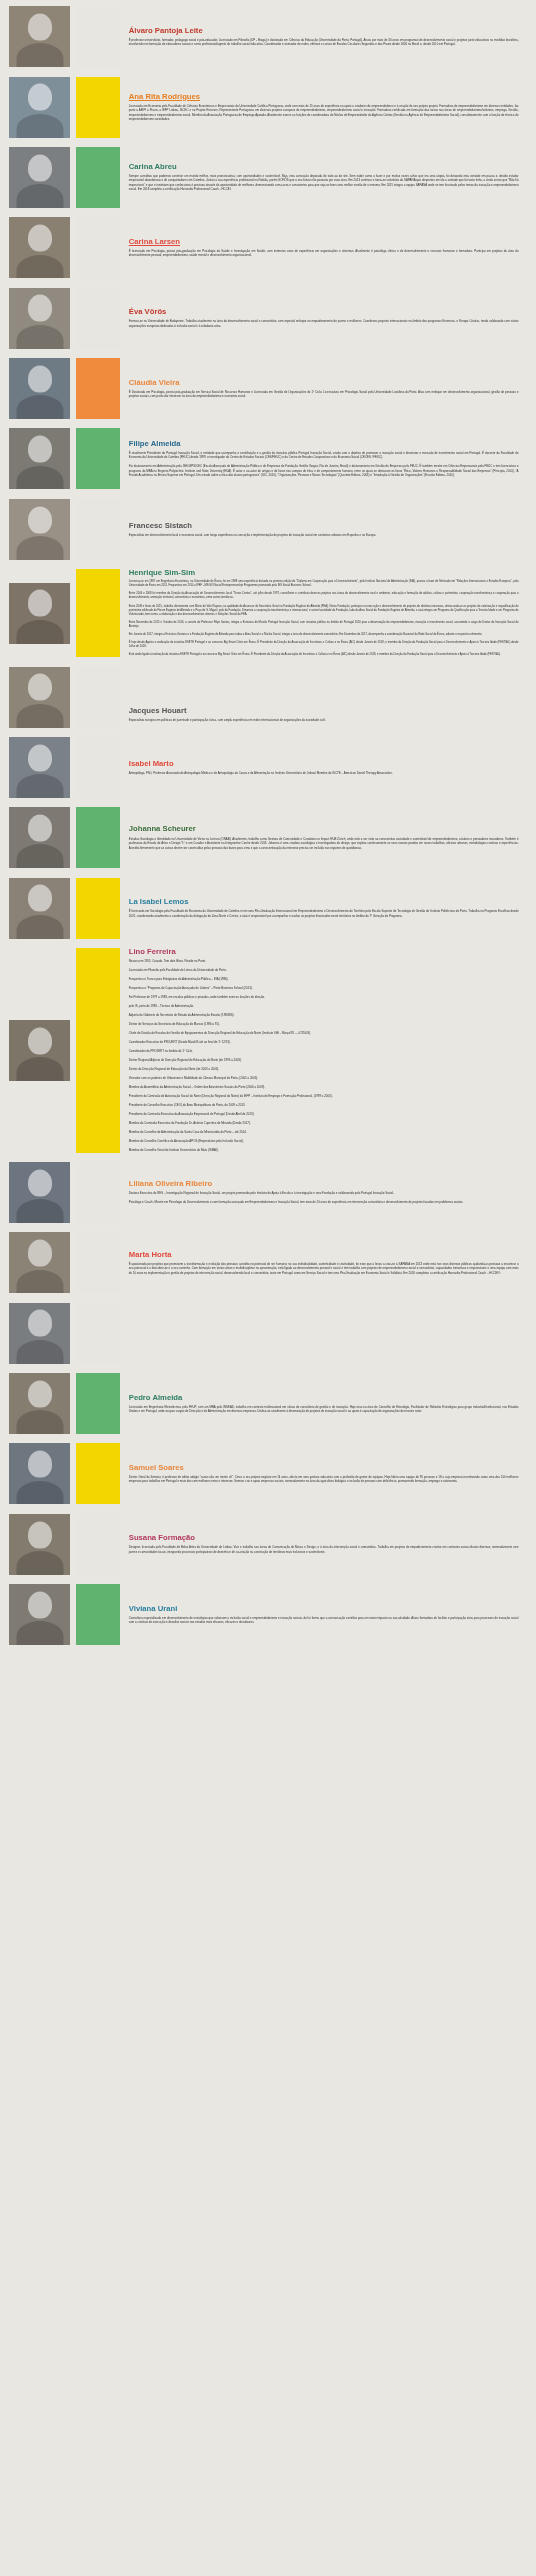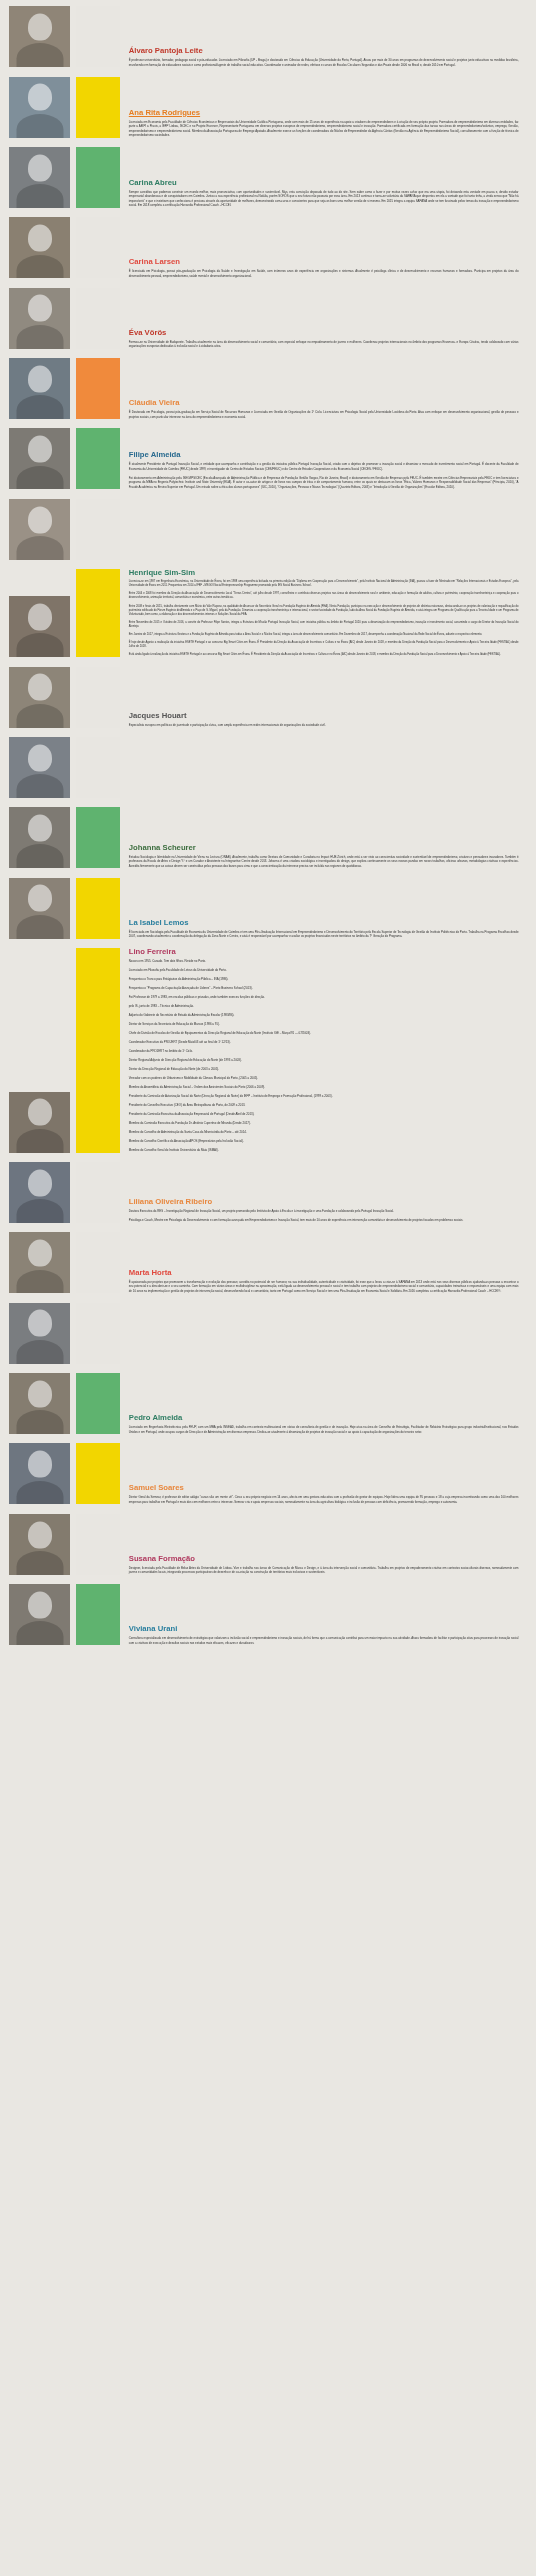--- a/index.html
+++ b/index.html
@@ -17,21 +17,21 @@
     padding: 4.1px 0 20.6px 0;
     position: relative;
   }
   .speakers {
     display: flex;
     flex-direction: column;
     gap: 5.2px;
   }
   .speaker {
     display: flex;
-    align-items: flex-end;
+    align-items: center;
     padding: 2.1px 18.5px 2.1px 9.3px;
     gap: 6.2px;
   }
   .photo {
     width: 61px;
     min-width: 61px;
     height: 61px;
     background: #c9c6c0;
     overflow: hidden;
     position: relative;
@@ -135,21 +135,21 @@
       </div>
       <div class="speaker">
         <div class="photo" style="background: rgb(138, 128, 113);">
           <div class="inner">
             <div class="body"></div>
             <div class="face"></div>
           </div>
         </div>
         <div class="bar" style="background: rgb(232, 230, 225);"></div>
         <div class="content">
-          <h2 class="name" style="color: rgb(224, 74, 63);">Carina Larsen</h2>
+          <h2 class="name" style="color: rgb(224, 74, 63); text-decoration: underline;">Carina Larsen</h2>
           <p class="bio">É licenciada em Psicologia, possui pós-graduação em Psicologia da Saúde e Investigação em Saúde, com inúmeros anos de experiência em organizações e sistemas. Atualmente é psicóloga clínica e de desenvolvimento e recursos humanos e formadora. Participa em projetos da área do desenvolvimento pessoal, empreendedorismo, saúde mental e desenvolvimento organizacional.</p>
         </div>
       </div>
       <div class="speaker">
         <div class="photo" style="background: rgb(144, 138, 128);">
           <div class="inner">
             <div class="body"></div>
             <div class="face"></div>
           </div>
         </div>
@@ -188,20 +188,24 @@
         </div>
       </div>
       <div class="speaker">
         <div class="photo" style="background: rgb(154, 145, 134);">
           <div class="inner">
             <div class="body"></div>
             <div class="face"></div>
           </div>
         </div>
         <div class="bar" style="background: rgb(232, 230, 225);"></div>
+        <div class="content">
+          <h2 class="name" style="color: rgb(85, 85, 85);">Francesc Sistach</h2>
+          <p class="bio">Especialista em desenvolvimento local e economia social, com longa experiência na conceção e implementação de projetos de inovação social em contextos urbanos em Espanha e na Europa.</p>
+        </div>
       </div>
       <div class="speaker">
         <div class="photo" style="background: rgb(127, 116, 104);">
           <div class="inner">
             <div class="body"></div>
             <div class="face"></div>
           </div>
         </div>
         <div class="bar" style="background: rgb(242, 214, 0);"></div>
         <div class="content">
@@ -235,20 +239,24 @@
         </div>
       </div>
       <div class="speaker">
         <div class="photo" style="background: rgb(123, 129, 136);">
           <div class="inner">
             <div class="body"></div>
             <div class="face"></div>
           </div>
         </div>
         <div class="bar" style="background: rgb(232, 230, 225);"></div>
+        <div class="content">
+          <h2 class="name" style="color: rgb(224, 74, 63);">Isabel Marto</h2>
+          <p class="bio">Antropóloga, PhD, Professor Associado de Antropologia Médica e de Antropologia da Cousa e de Alimentação no Instituto Universitário de Lisboa/ Membro do ISCTE – American Daniel Therapy Association.</p>
+        </div>
       </div>
       <div class="speaker">
         <div class="photo" style="background: rgb(126, 122, 115);">
           <div class="inner">
             <div class="body"></div>
             <div class="face"></div>
           </div>
         </div>
         <div class="bar" style="background: rgb(95, 179, 111);"></div>
         <div class="content">

